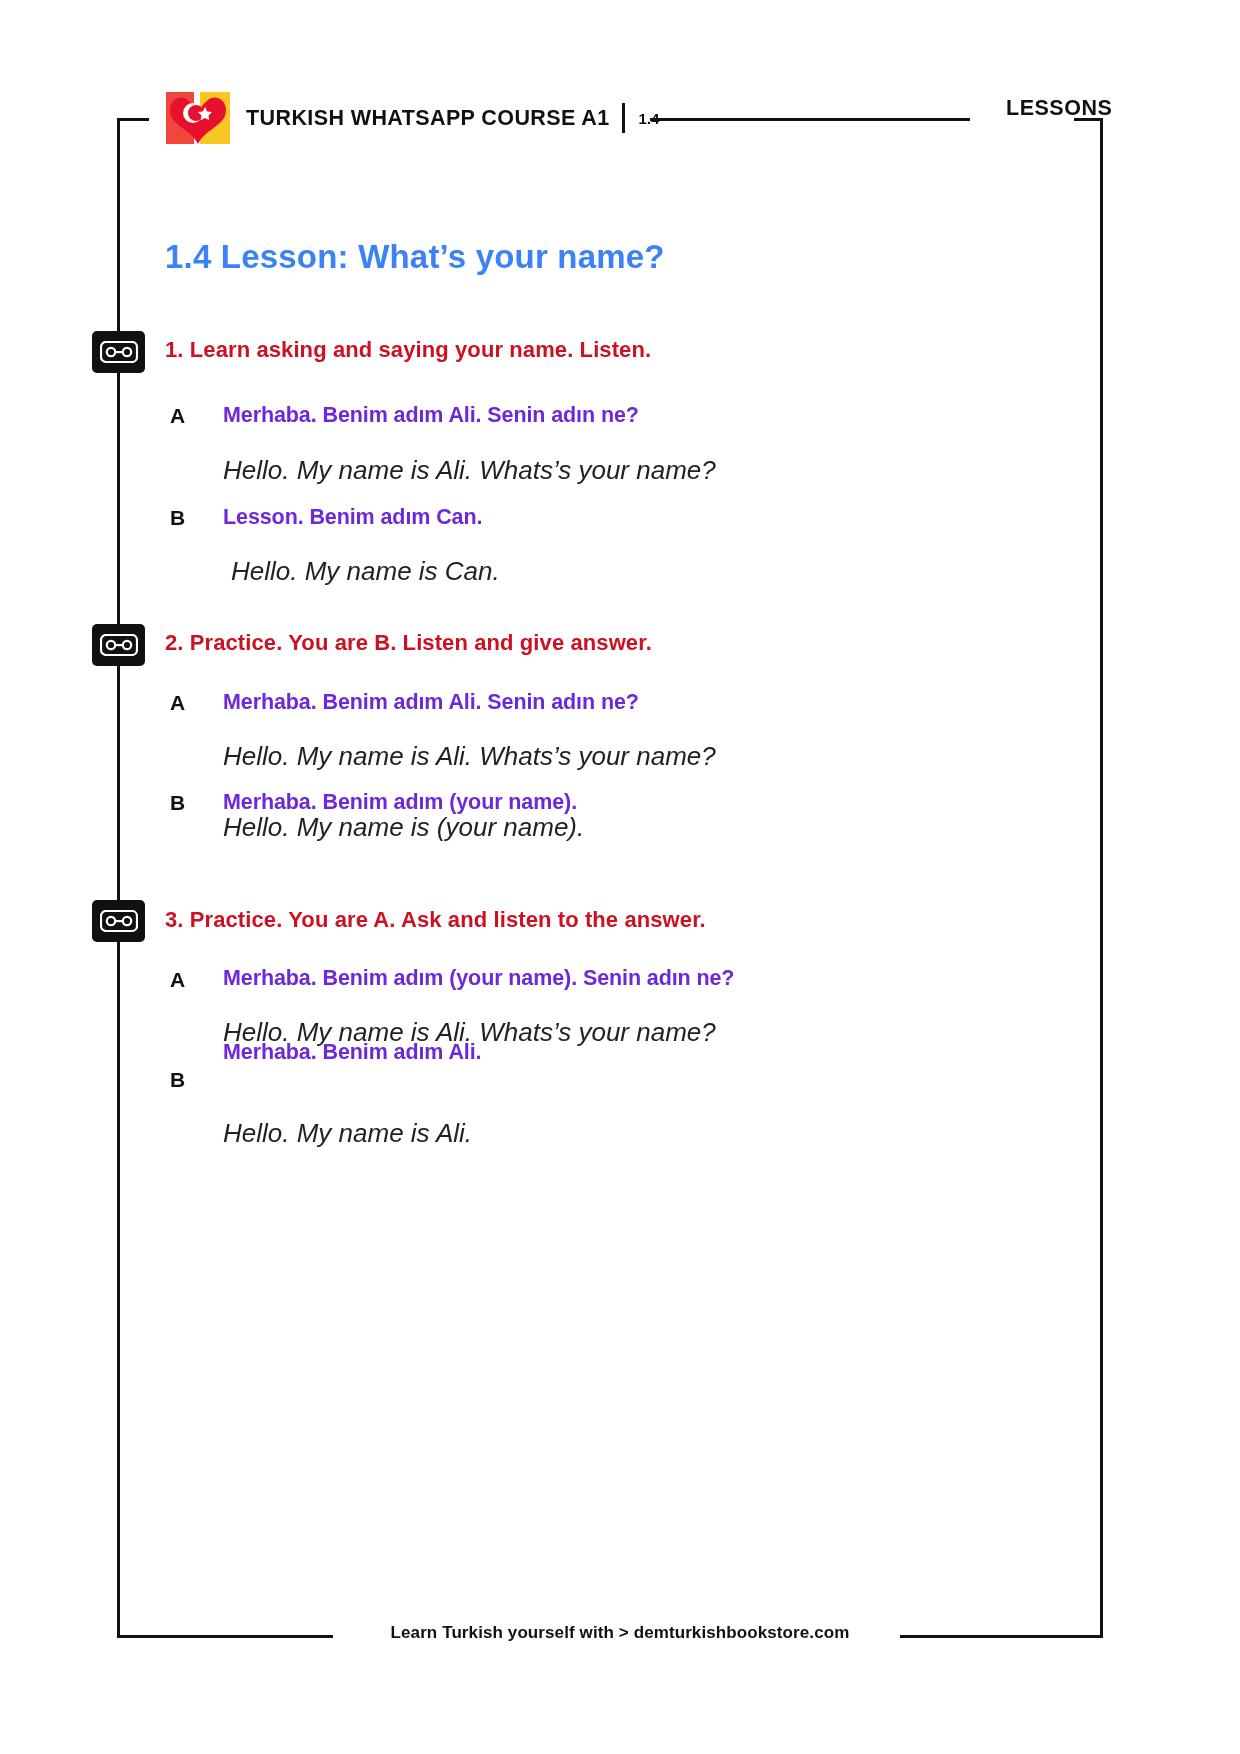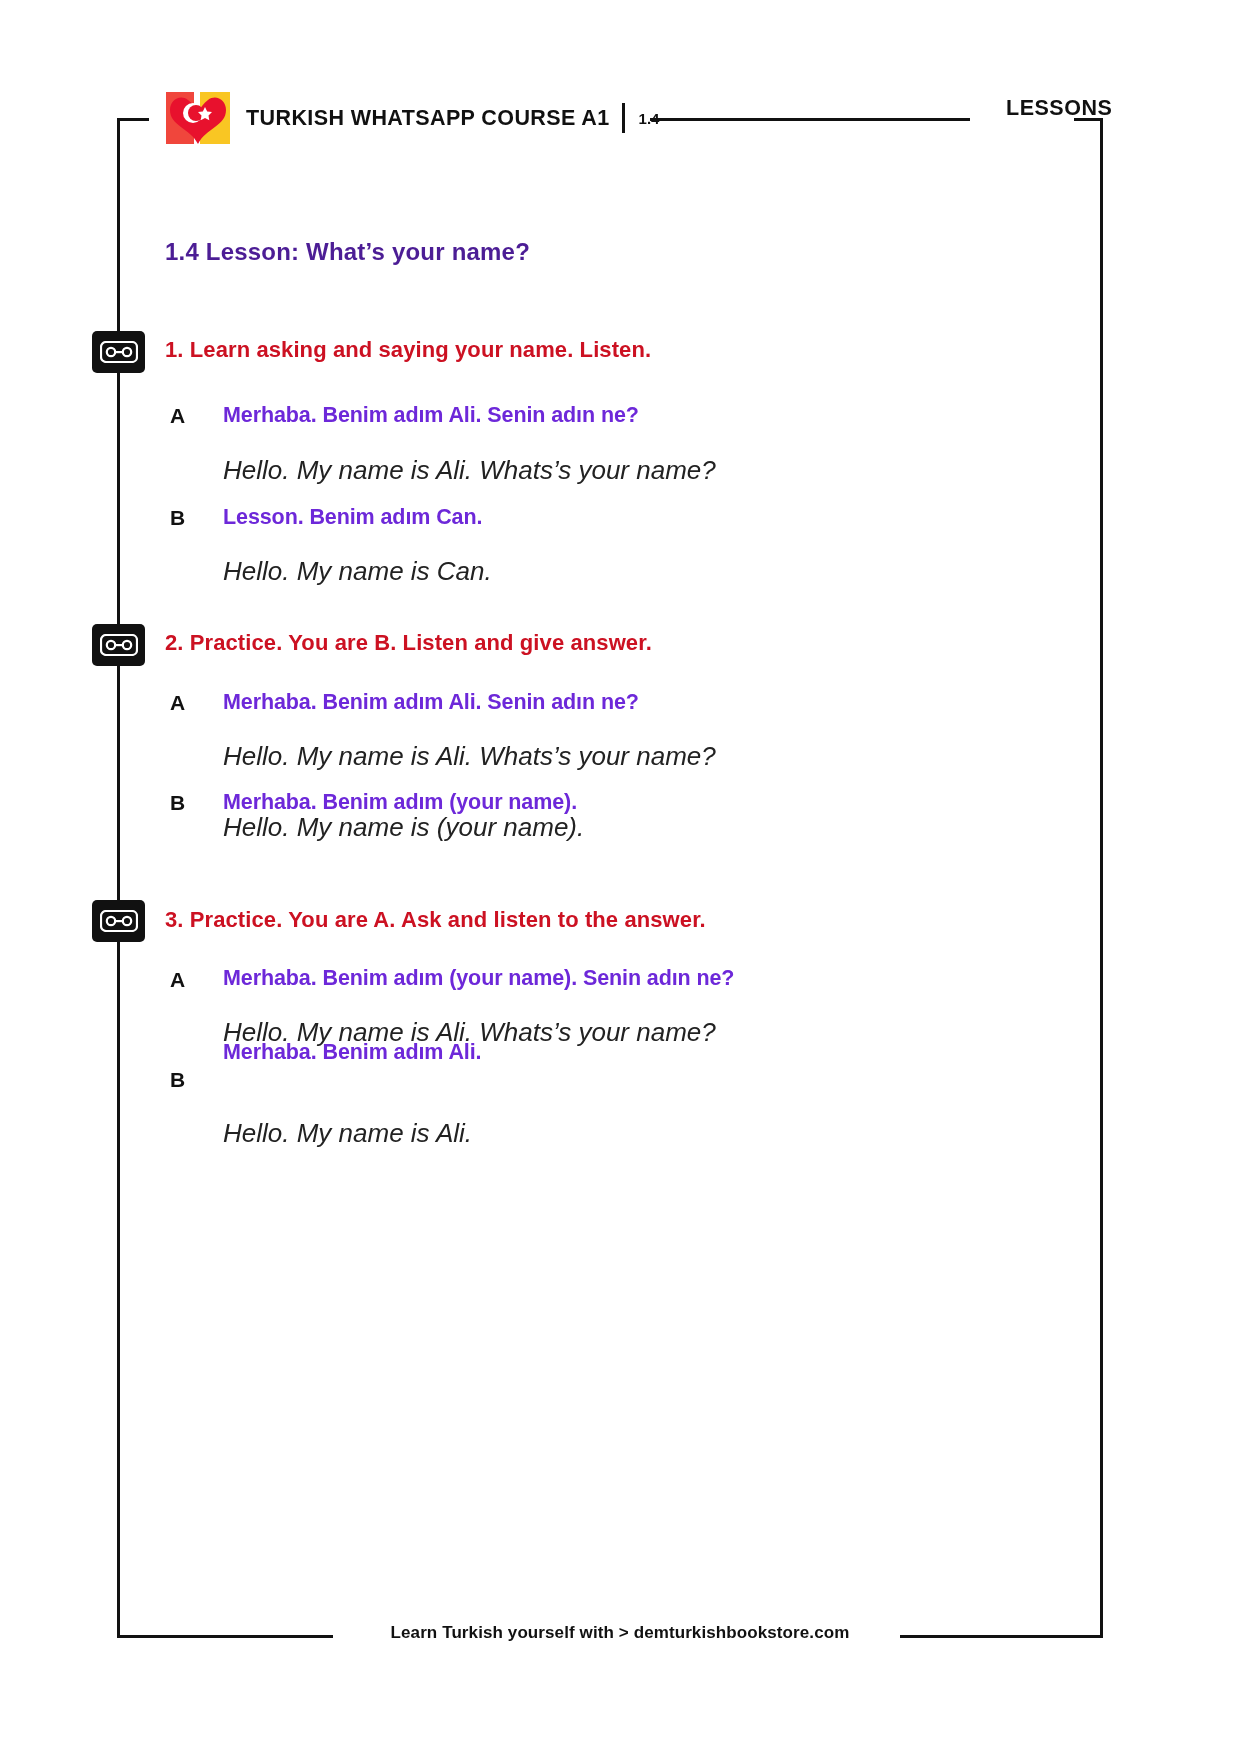--- a/index.html
+++ b/index.html
@@ -123,23 +123,23 @@
     letter-spacing: 0.5px;
     color: #111111;
     margin-left: 28px;
   }
 
   
   .lesson-title {
     position: absolute;
     left: 165px;
     top: 238px;
-    font-size: 24px;
-    font-weight: bold;
-    color: #4c1d95;
+    font-size: 33px;
+    font-weight: bold;
+    color: #3b82f6;
     letter-spacing: 0.2px;
   }
 
   
   .section-heading {
     position: absolute;
     left: 165px;
     font-size: 22px;
     font-weight: bold;
     color: #cc1122;
@@ -235,21 +235,21 @@
     </svg>
   </div>
   <div class="section-heading" style="top:337px;text-align:right;">1. Learn asking and saying your name. Listen.</div>
 
   <div class="dlg-letter" style="top:404px;">A</div>
   <div class="dlg-tr" style="top:403px;">Merhaba. Benim adım Ali. Senin adın ne?</div>
   <div class="dlg-en" style="top:455px;">Hello. My name is Ali. Whats’s your name?</div>
 
   <div class="dlg-letter" style="top:506px;">B</div>
   <div class="dlg-tr" style="top:505px;">Lesson. Benim adım Can.</div>
-  <div class="dlg-en" style="top:556px;">Hello. My name is Can.</div>
+  <div class="dlg-en" style="top:556px;margin-left:8px;">Hello. My name is Can.</div>
 
   <div class="cassette" style="top:624px;">
     <svg width="38" height="22" viewBox="0 0 38 22">
       <rect x="1" y="1" width="36" height="20" rx="5" fill="none" stroke="#ffffff" stroke-width="2.2"></rect>
       <circle cx="11" cy="11" r="4.2" fill="none" stroke="#ffffff" stroke-width="2.2"></circle>
       <circle cx="27" cy="11" r="4.2" fill="none" stroke="#ffffff" stroke-width="2.2"></circle>
       <rect x="14" y="10" width="10" height="2.2" fill="#ffffff"></rect>
     </svg>
   </div>
   <div class="section-heading" style="top:630px;">2. Practice. You are B. Listen and give answer.</div>

